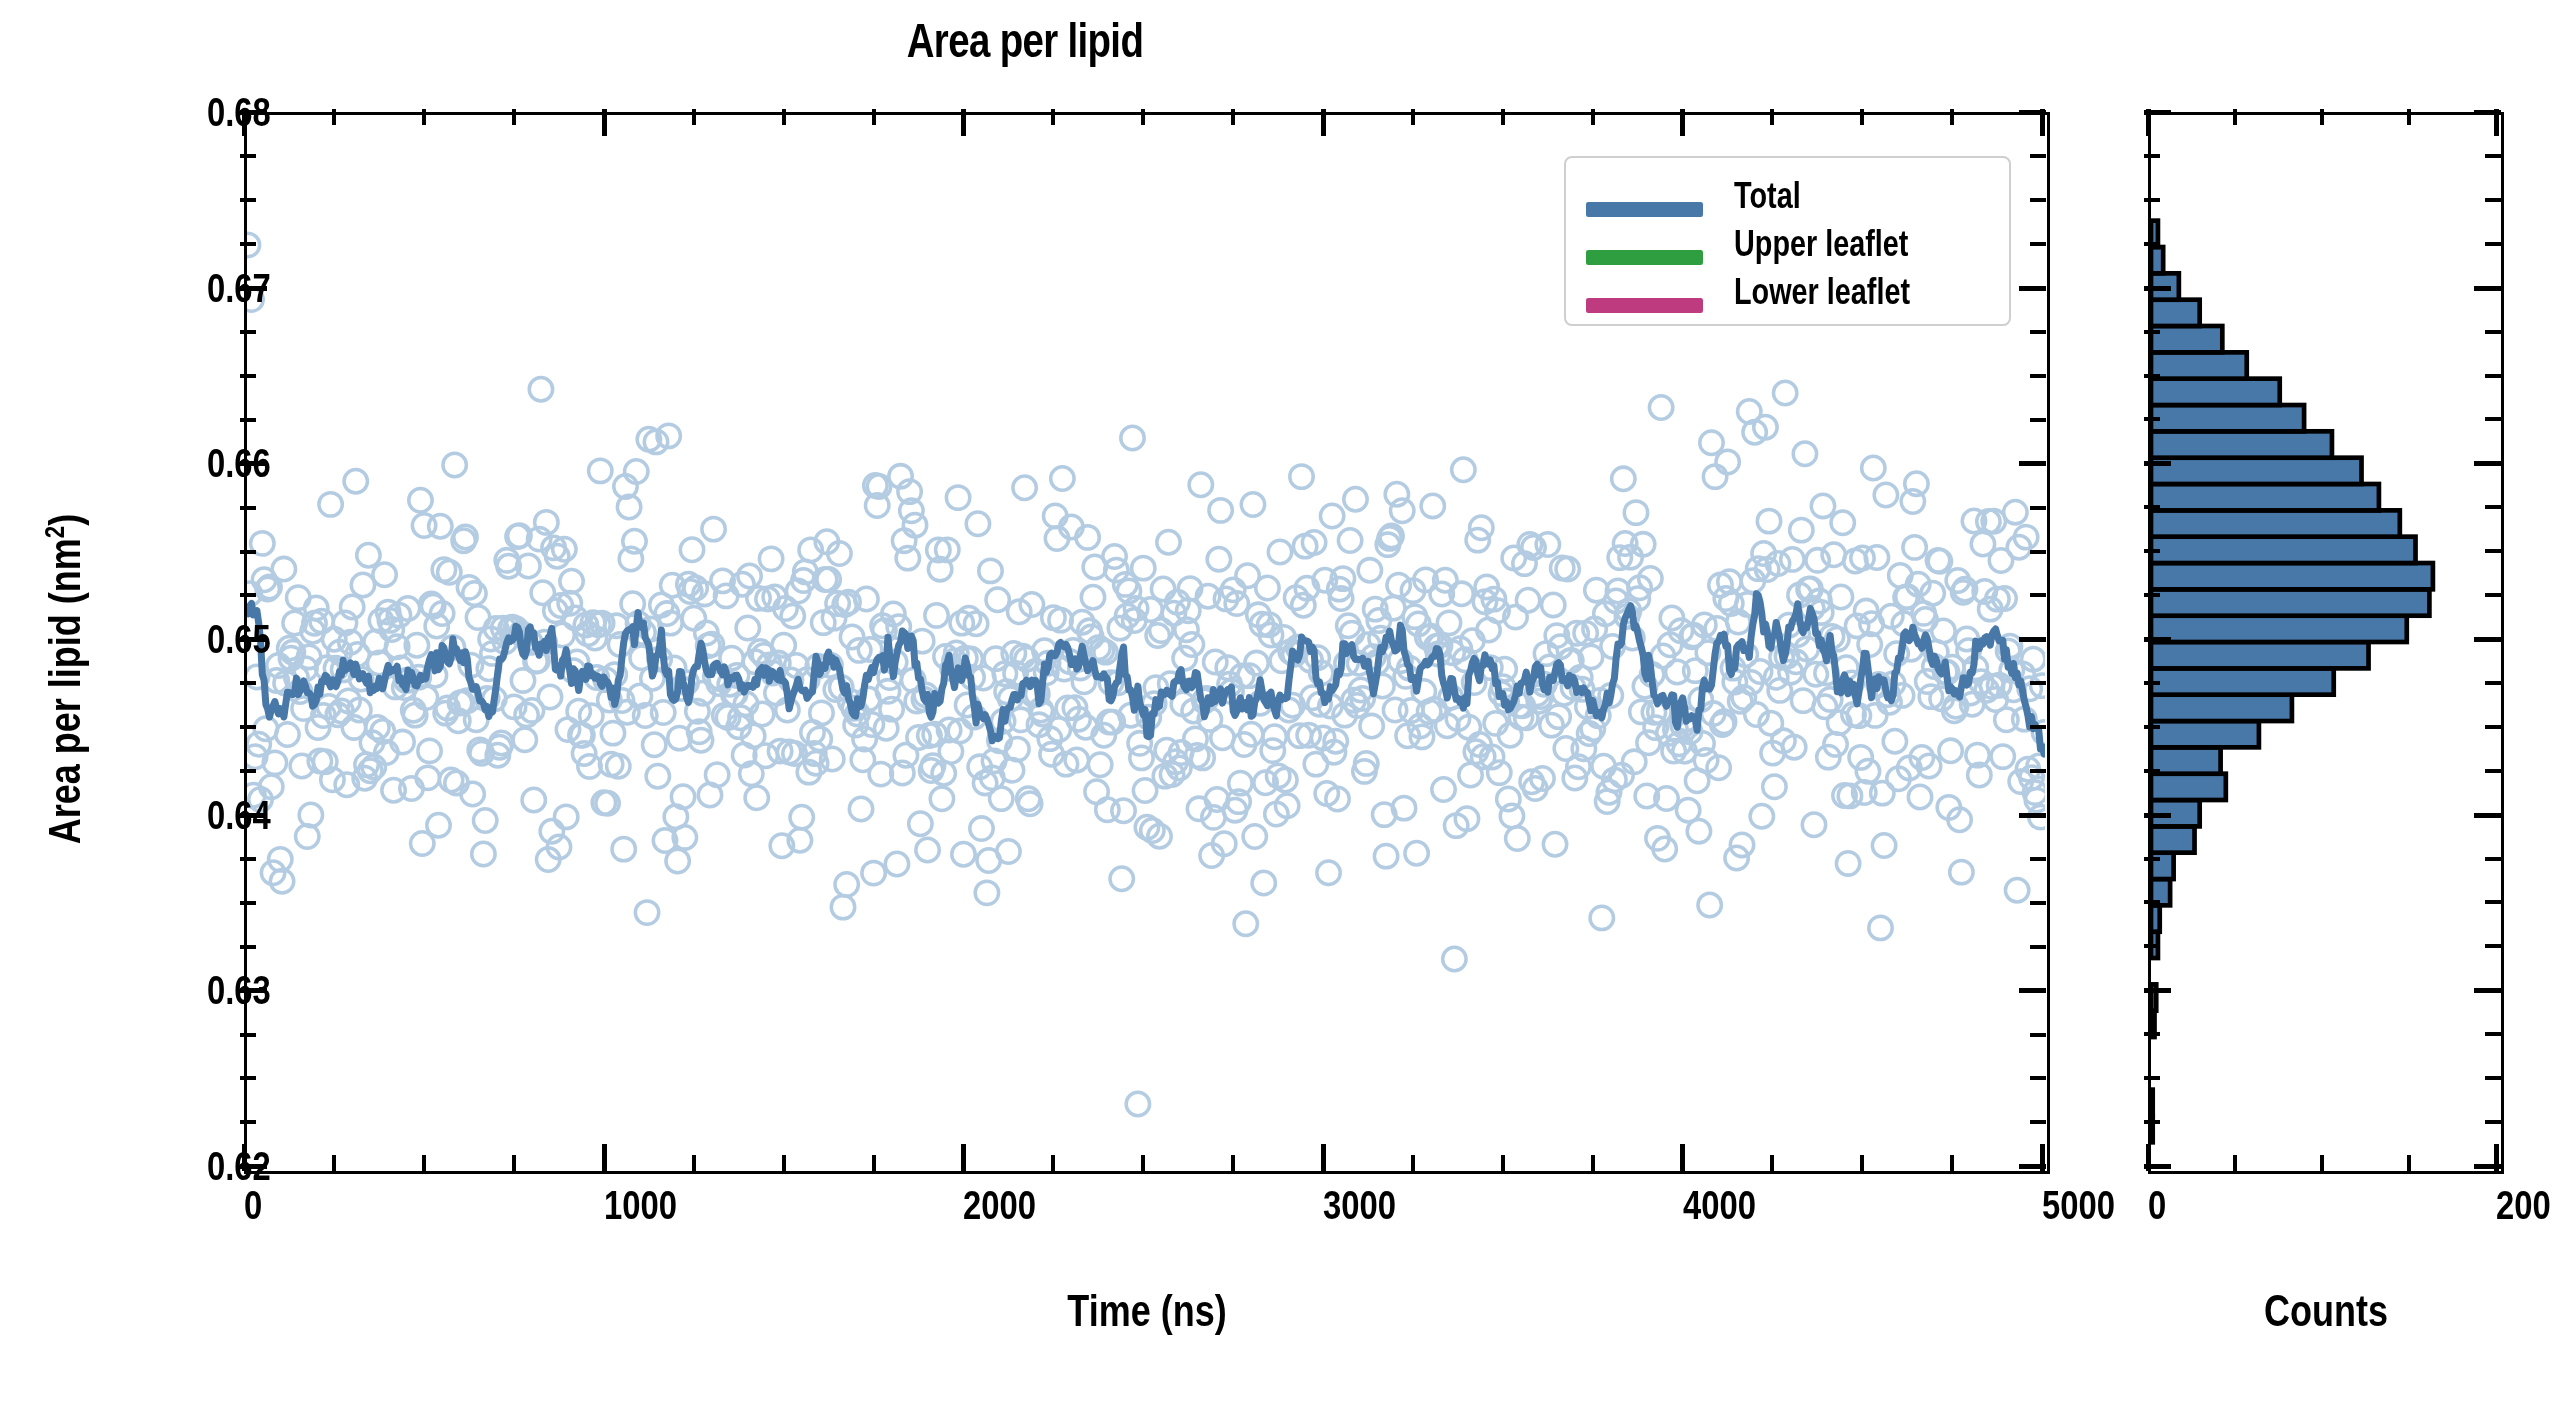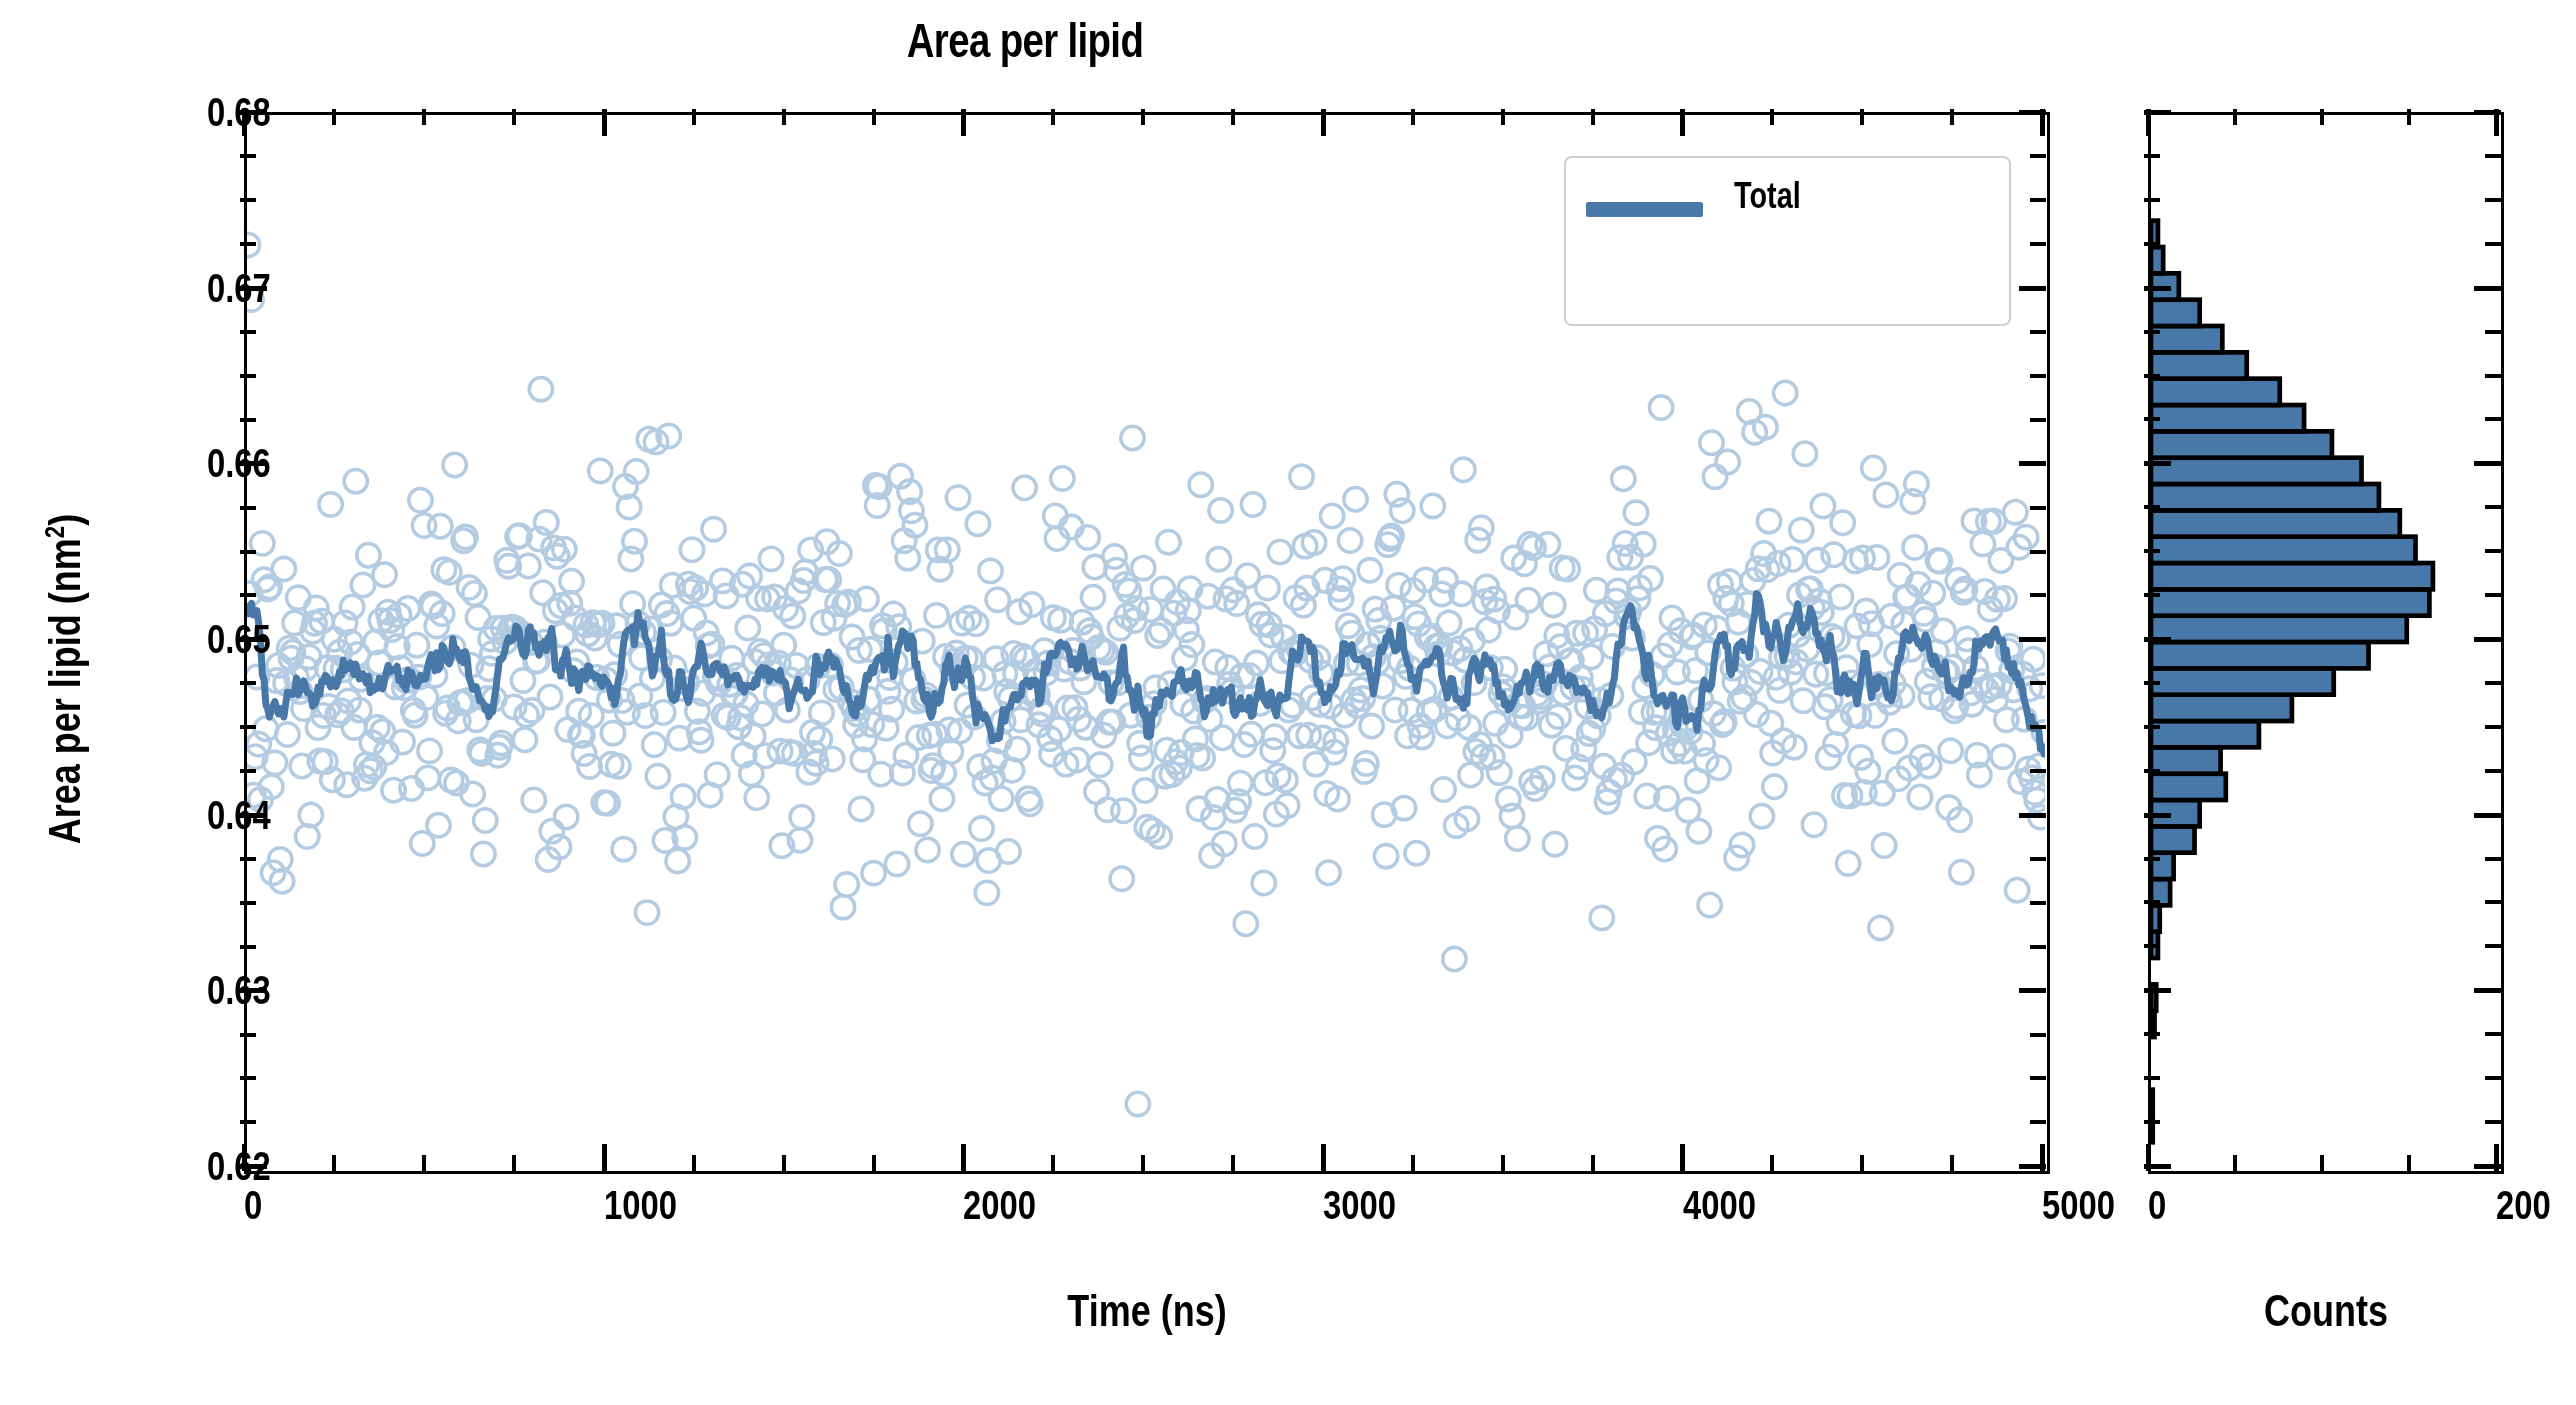--- a/index.html
+++ b/index.html
@@ -1283,16 +1283,24 @@
       <div class="tklbl xtl" style="left: 2042px; top: 1185px; width: 0px; transform-origin: center top;">5000</div>
       <div class="tklbl xtl" style="left: 2148px; top: 1185px; width: 0px; transform-origin: center top;">0</div>
       <div class="tklbl xtl" style="left: 2496px; top: 1185px; width: 0px; transform-origin: center top;">200</div>
     </div>
 
   <div id="legend">
       <div class="lrow">
         <div class="lswatch" style="background: rgb(72, 120, 168);"></div>
         <div class="ltext">Total</div>
       </div>
+      <div class="lrow">
+        <div class="lswatch" style="background: rgb(47, 158, 65);"></div>
+        <div class="ltext">Upper leaflet</div>
+      </div>
+      <div class="lrow">
+        <div class="lswatch" style="background: rgb(190, 59, 128);"></div>
+        <div class="ltext">Lower leaflet</div>
+      </div>
     </div>
 
 </div>
 
 
 </body></html>

